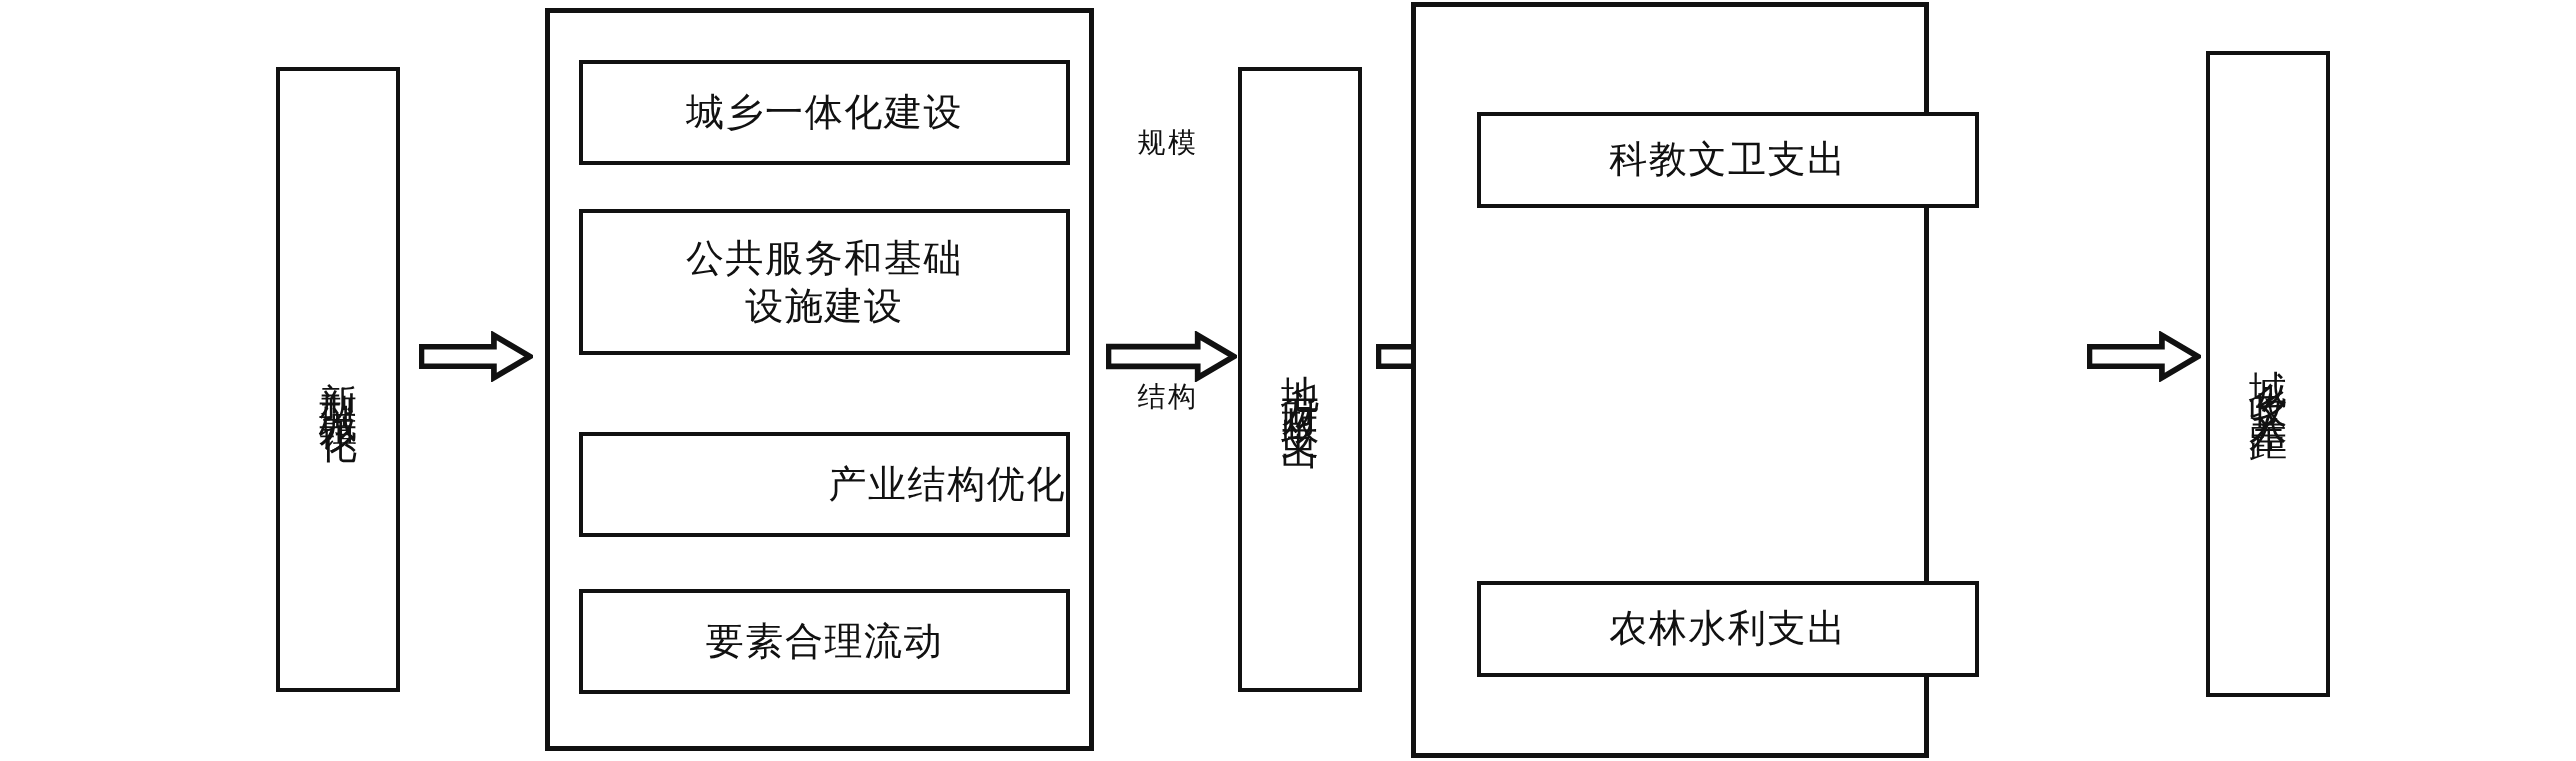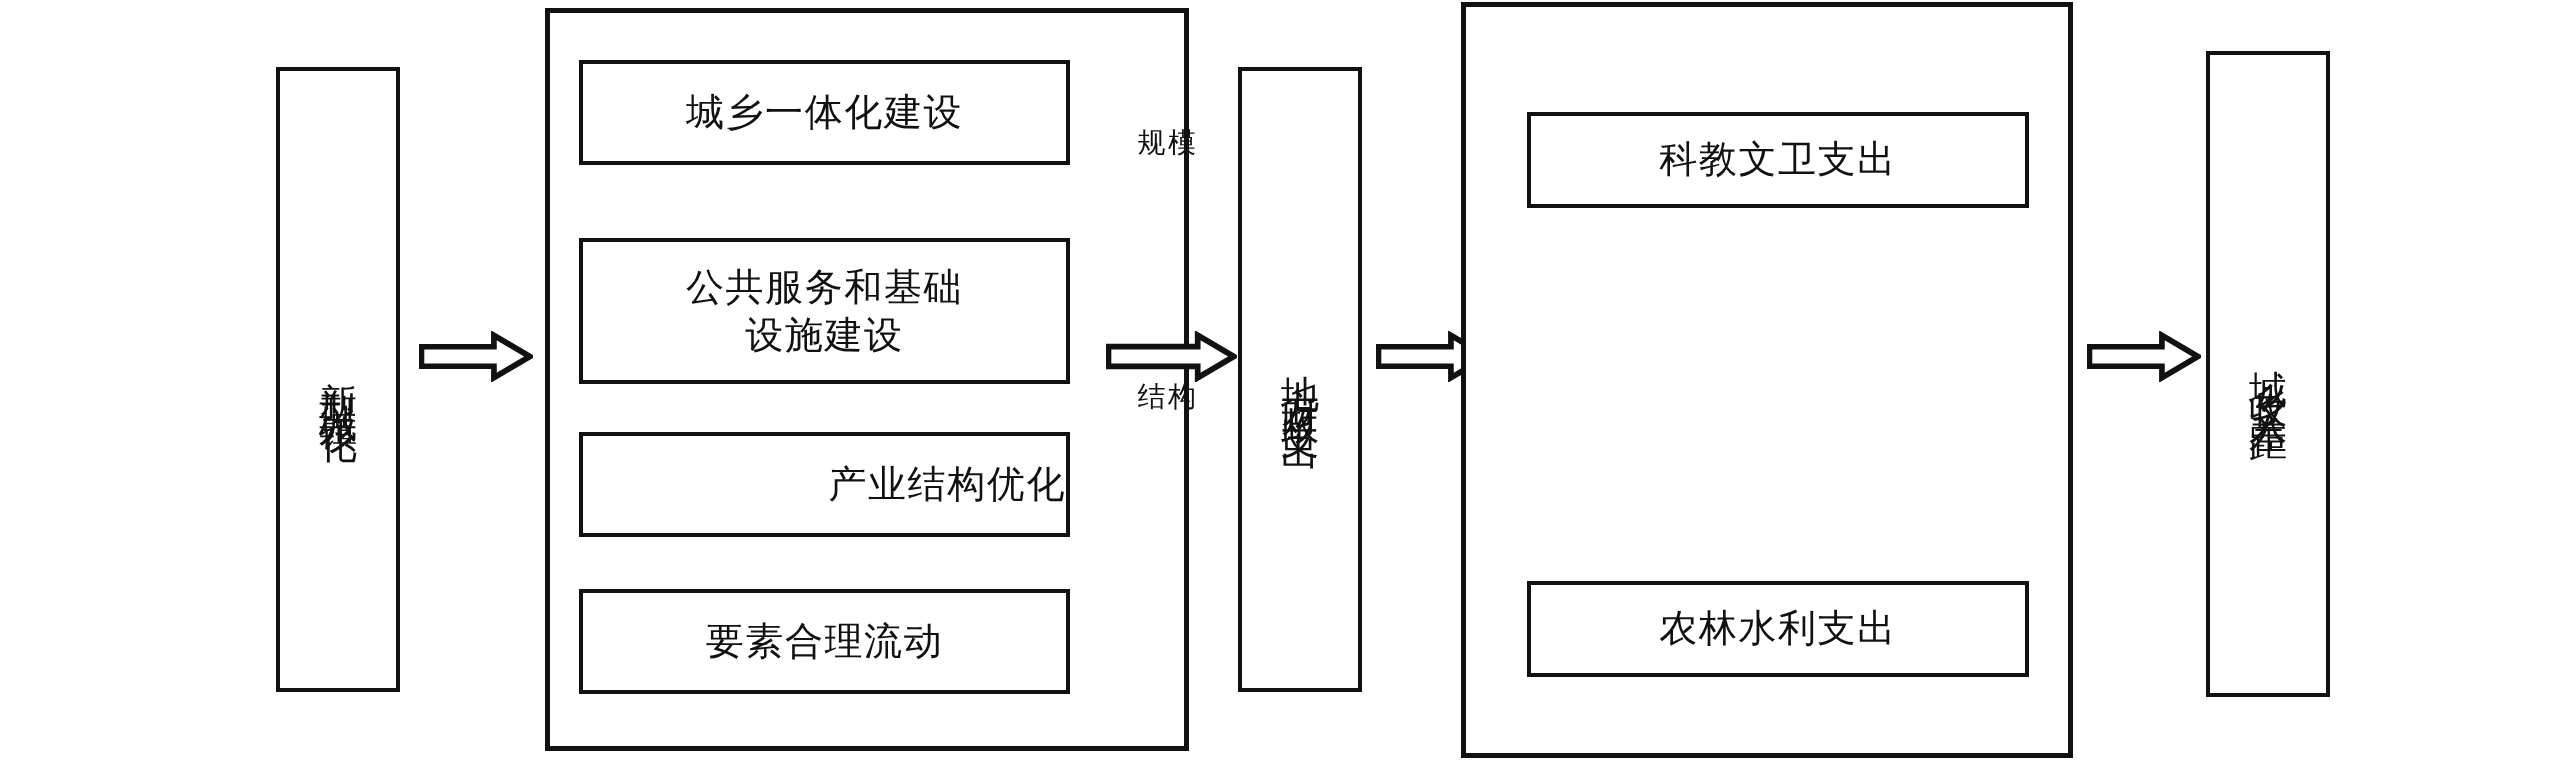--- a/index.html
+++ b/index.html
@@ -74,27 +74,27 @@
   <div class="box vbox" style="left:276px; top:67px; width:124px; height:625px;">
     <span class="vtext">新型城镇化</span>
   </div>
 
   <div class="arrow" style="left:419px; top:331px; width:114px; height:51px;">
     <svg width="114" height="51" viewBox="0 0 140 62" aria-hidden="true">
       <polygon points="3,19 92,19 92,5 136,31 92,57 92,43 3,43" fill="#ffffff" stroke="#111111" stroke-width="7" stroke-linejoin="miter"></polygon>
     </svg>
   </div>
 
-  <div class="box container-box" style="left:545px; top:8.2px; width:644px; height:743px;padding-left:43px;">
+  <div class="box container-box" style="left:545px; top:8.2px; width:549px; height:743px;padding-left:43px;">
 
     <div class="box hbox" style="left:29px; top:47px; width:491px; height:105px;">
       <span>城乡一体化建设</span>
     </div>
 
-    <div class="box hbox" style="left:29px; top:196px; width:491px; height:146px;margin-top:29px;">
+    <div class="box hbox" style="left:29px; top:196px; width:491px; height:146px;">
       <span>公共服务和基础
 设施建设</span>
     </div>
 
     <div class="box hbox" style="left:29px; top:419px; width:491px; height:105px;justify-content:flex-end;">
       <span>产业结构优化</span>
     </div>
 
     <div class="box hbox" style="left:29px; top:576px; width:491px; height:105px;">
       <span>要素合理流动</span>
@@ -114,21 +114,21 @@
   <div class="box vbox" style="left:1238px; top:67px; width:124px; height:625px;">
     <span class="vtext">地方财政支出</span>
   </div>
 
   <div class="arrow" style="left:1376px; top:331px; width:114px; height:51px;">
     <svg width="114" height="51" viewBox="0 0 140 62" aria-hidden="true">
       <polygon points="3,19 92,19 92,5 136,31 92,57 92,43 3,43" fill="#ffffff" stroke="#111111" stroke-width="7" stroke-linejoin="miter"></polygon>
     </svg>
   </div>
 
-  <div class="box container-box" style="left:1461px; top:1.6px; width:612px; height:756px;">
+  <div class="box container-box" style="left:1411px; top:1.6px; width:518px; height:756px;">
 
     <div class="box hbox" style="left:61px; top:105px; width:502px; height:96px;">
       <span>科教文卫支出</span>
     </div>
 
 
     <div class="box hbox" style="left:61px; top:574px; width:502px; height:96px;">
       <span>农林水利支出</span>
     </div>
   </div>

